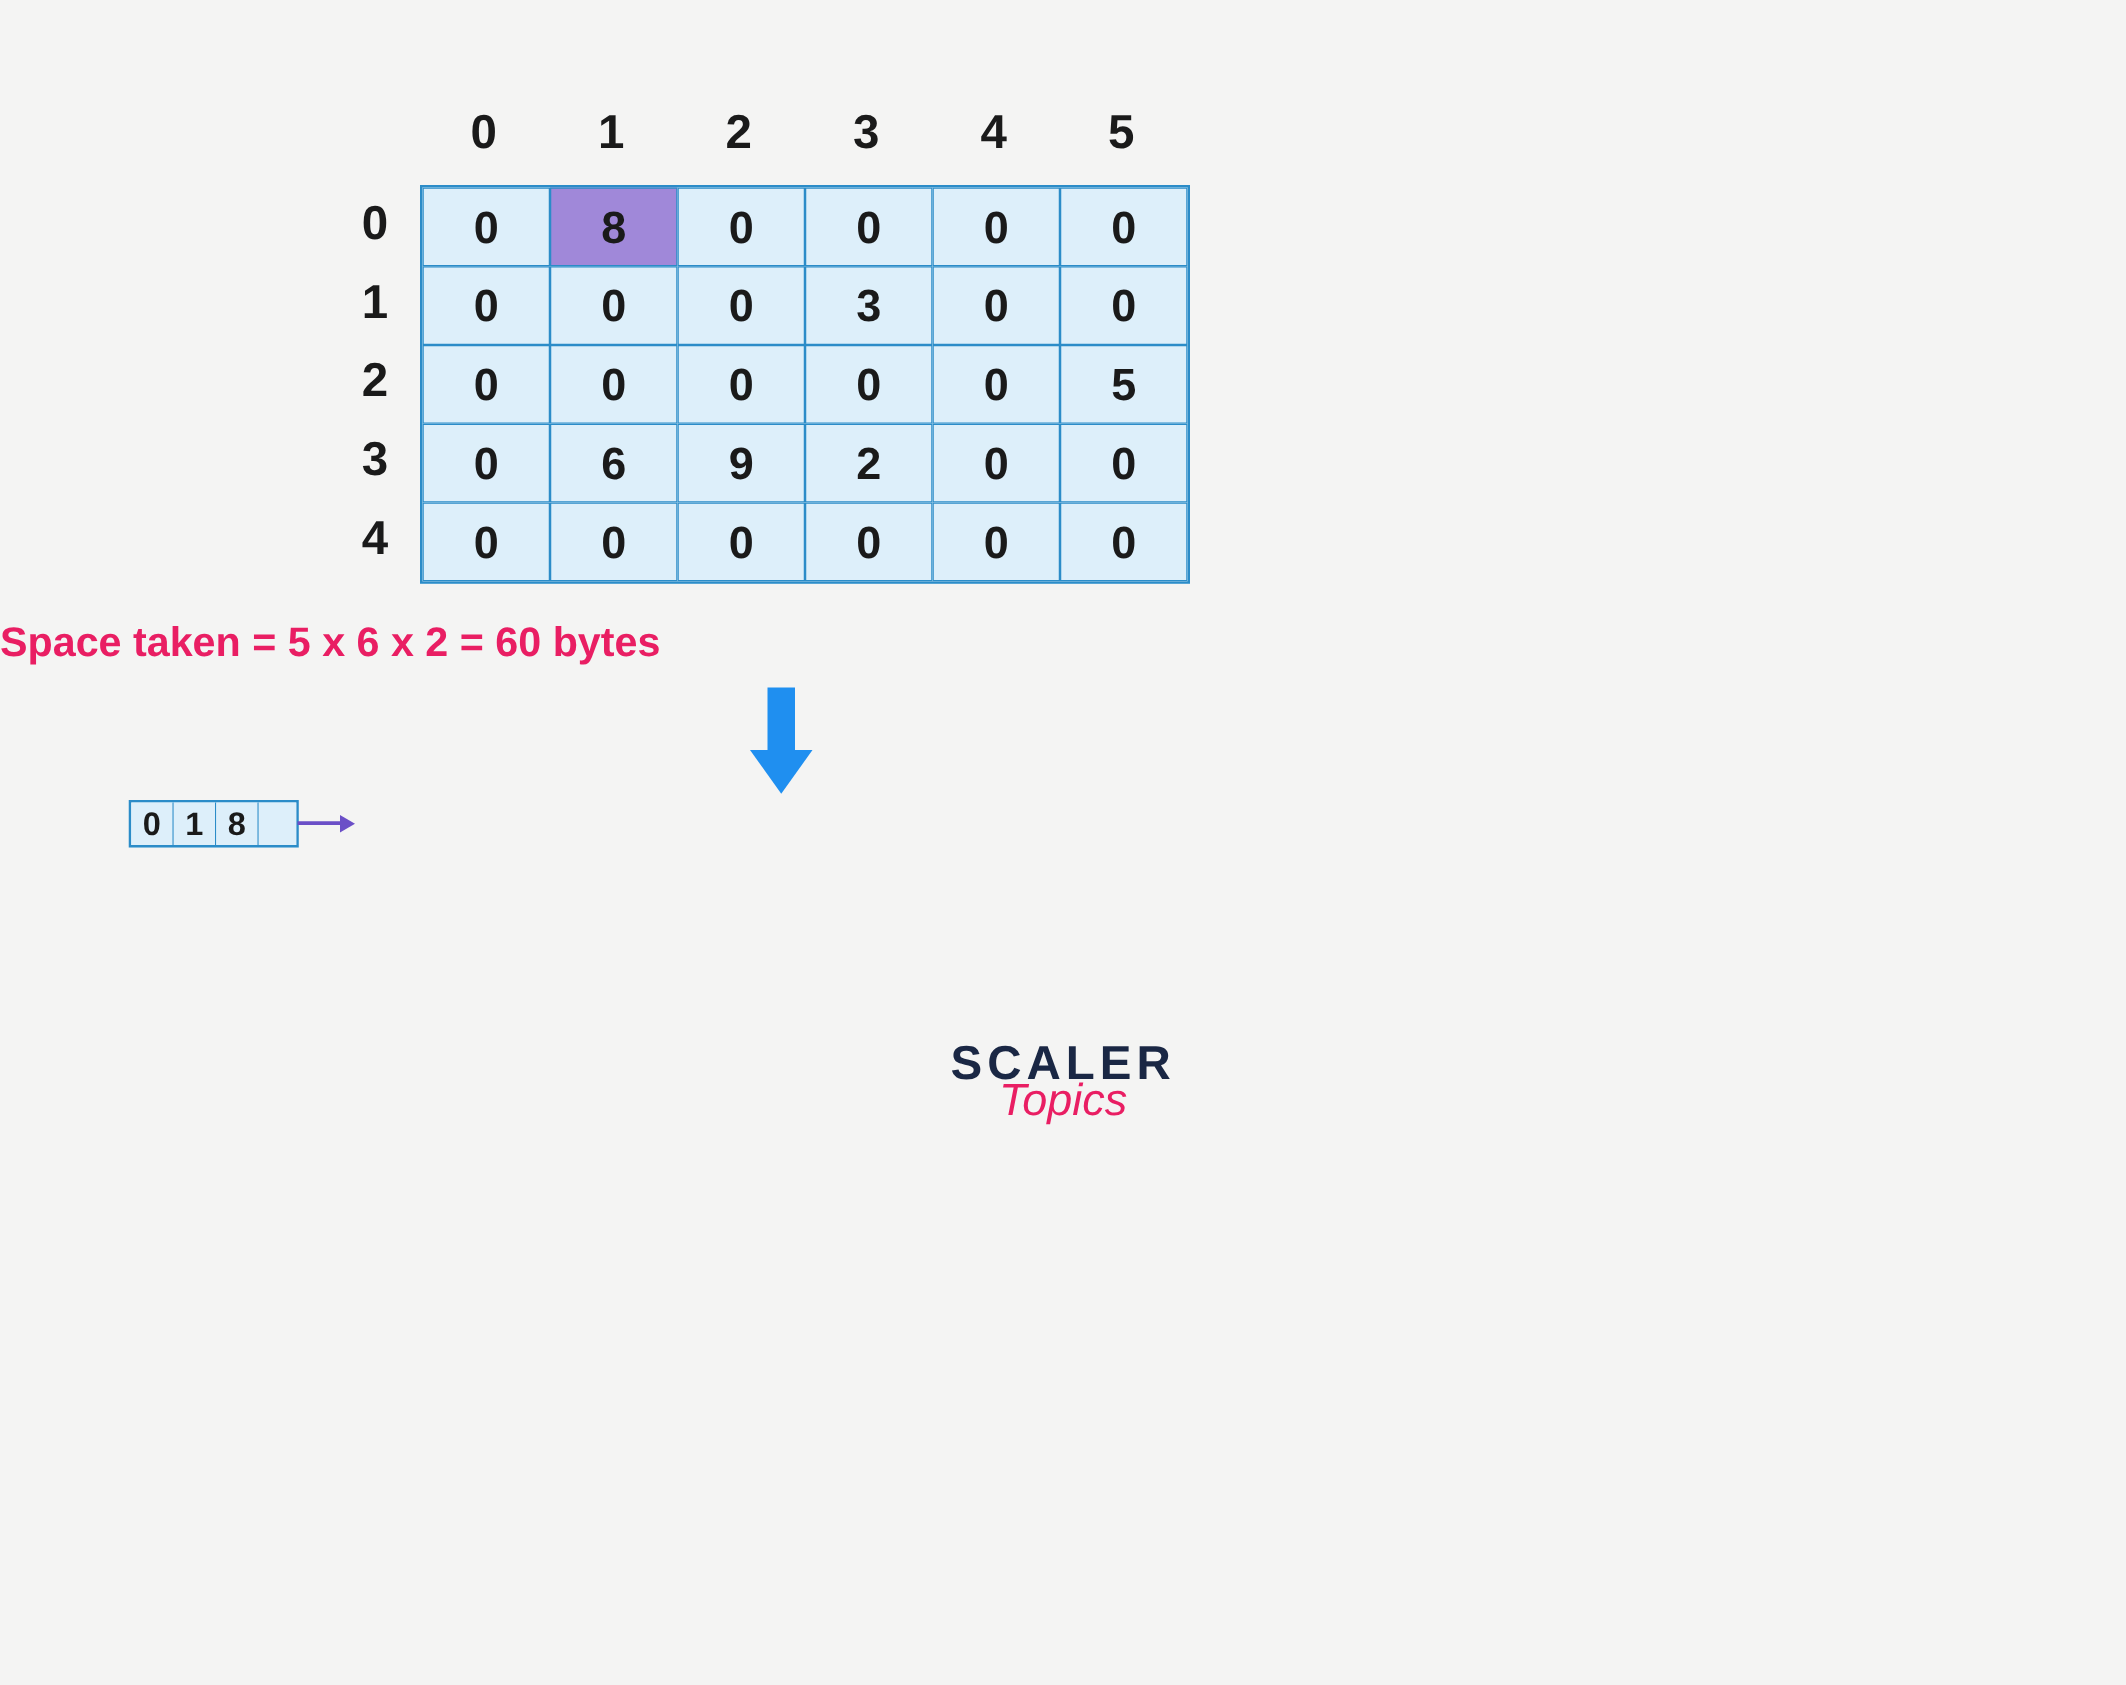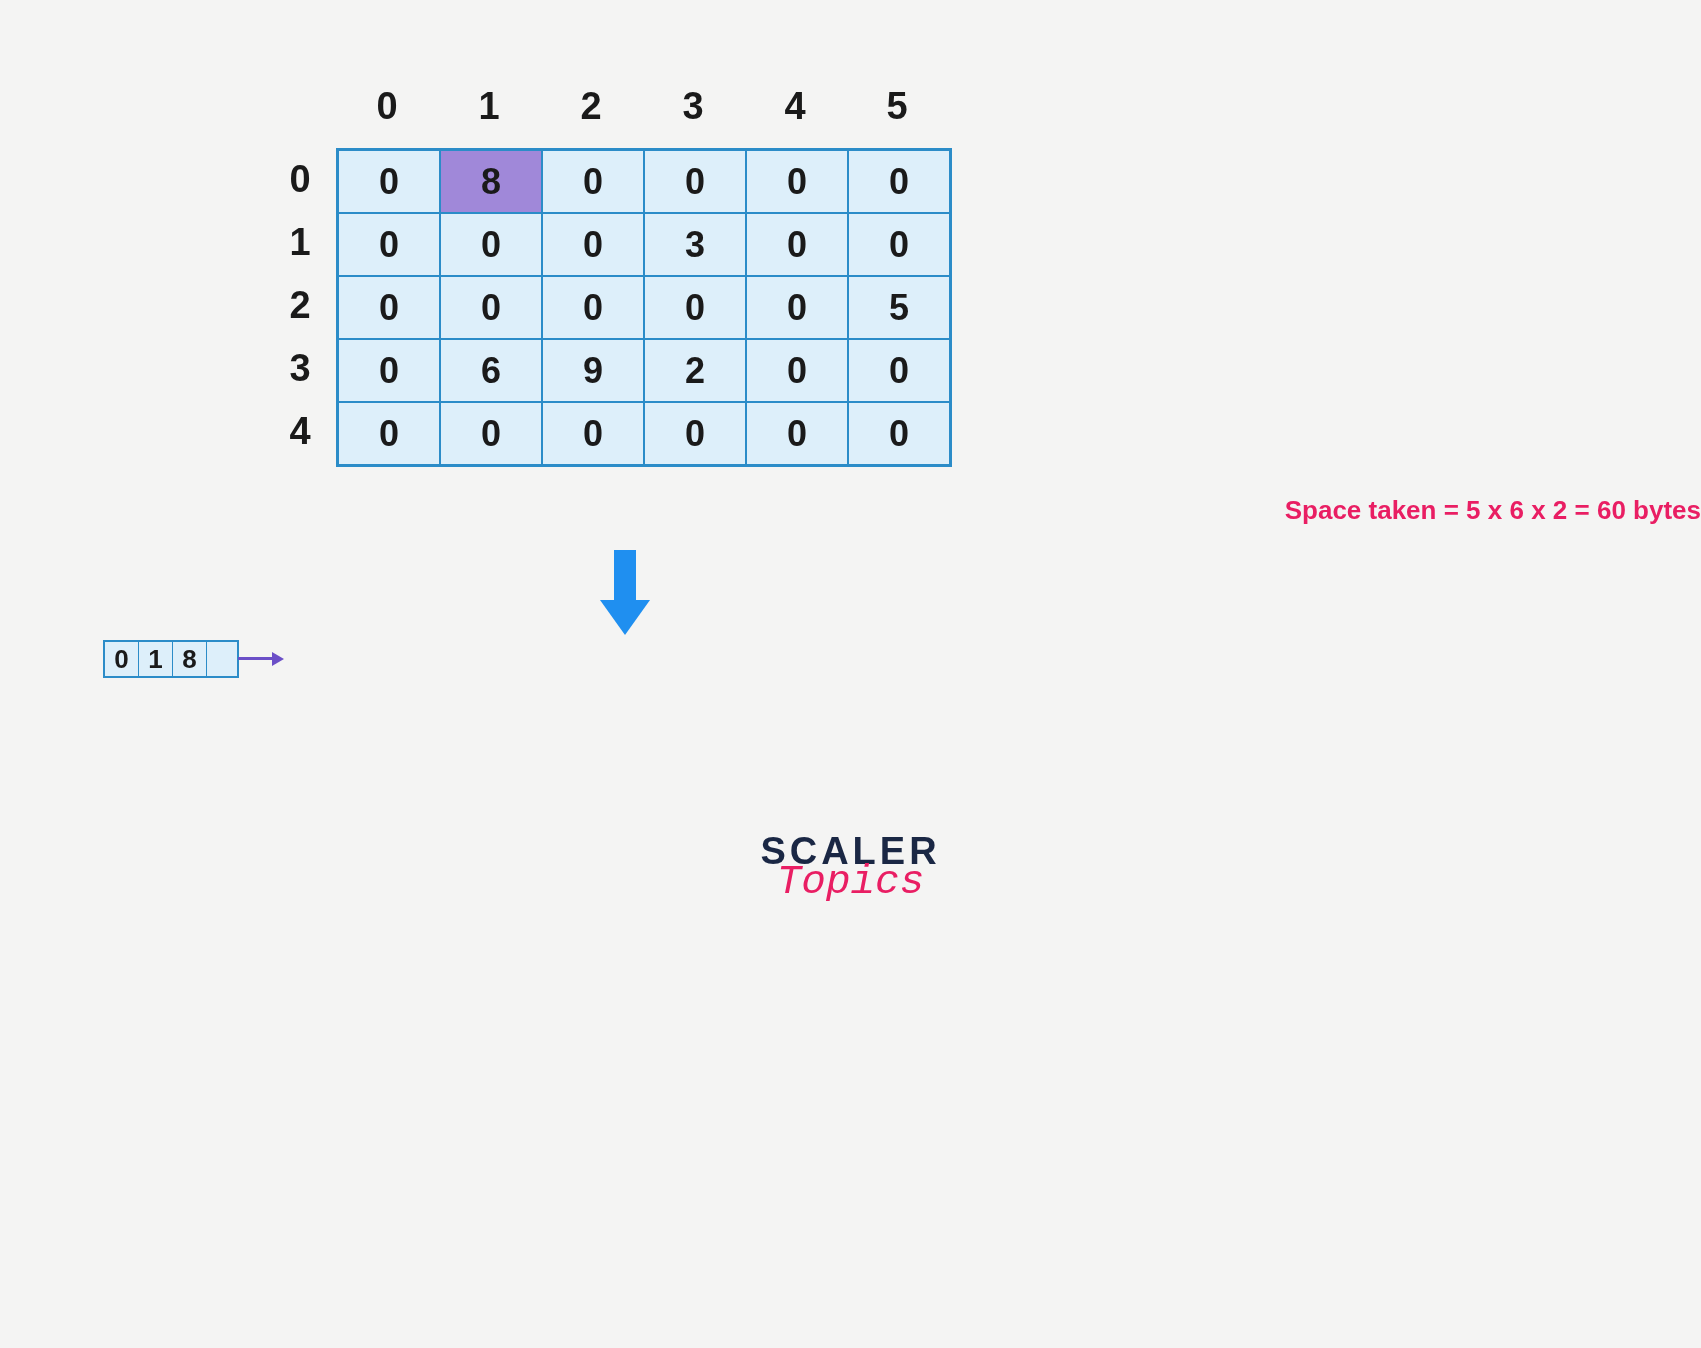--- a/index.html
+++ b/index.html
@@ -74,22 +74,22 @@
   }
   .matrix-cell.highlight {
     background: #a088d9;
   }
   
   .caption {
     position: absolute;
     top: 495px;
     left: 0;
     width: 100%;
-    text-align: right;
-    font-size: 26px;
+    text-align: left;
+    font-size: 33px;
     font-weight: 700;
     color: #e91e63;
   }
   
   .blue-arrow {
     position: absolute;
     top: 550px;
     left: 600px;
     width: 50px;
     height: 90px;
@@ -172,22 +172,22 @@
     text-align: center;
   }
   .logo-scaler {
     font-family: Arial, sans-serif;
     font-size: 38px;
     font-weight: 800;
     letter-spacing: 4px;
     color: #1a2744;
   }
   .logo-topics {
-    font-family: Liberation Mono, monospace;
-    font-size: 41px;
+    font-family: Liberation Sans, sans-serif;
+    font-size: 36px;
     color: #e91e63;
     margin-top: -14px;
     font-style: italic;
   }
 </style>
 </head>
 <body>
 
 <div class="container">
 

